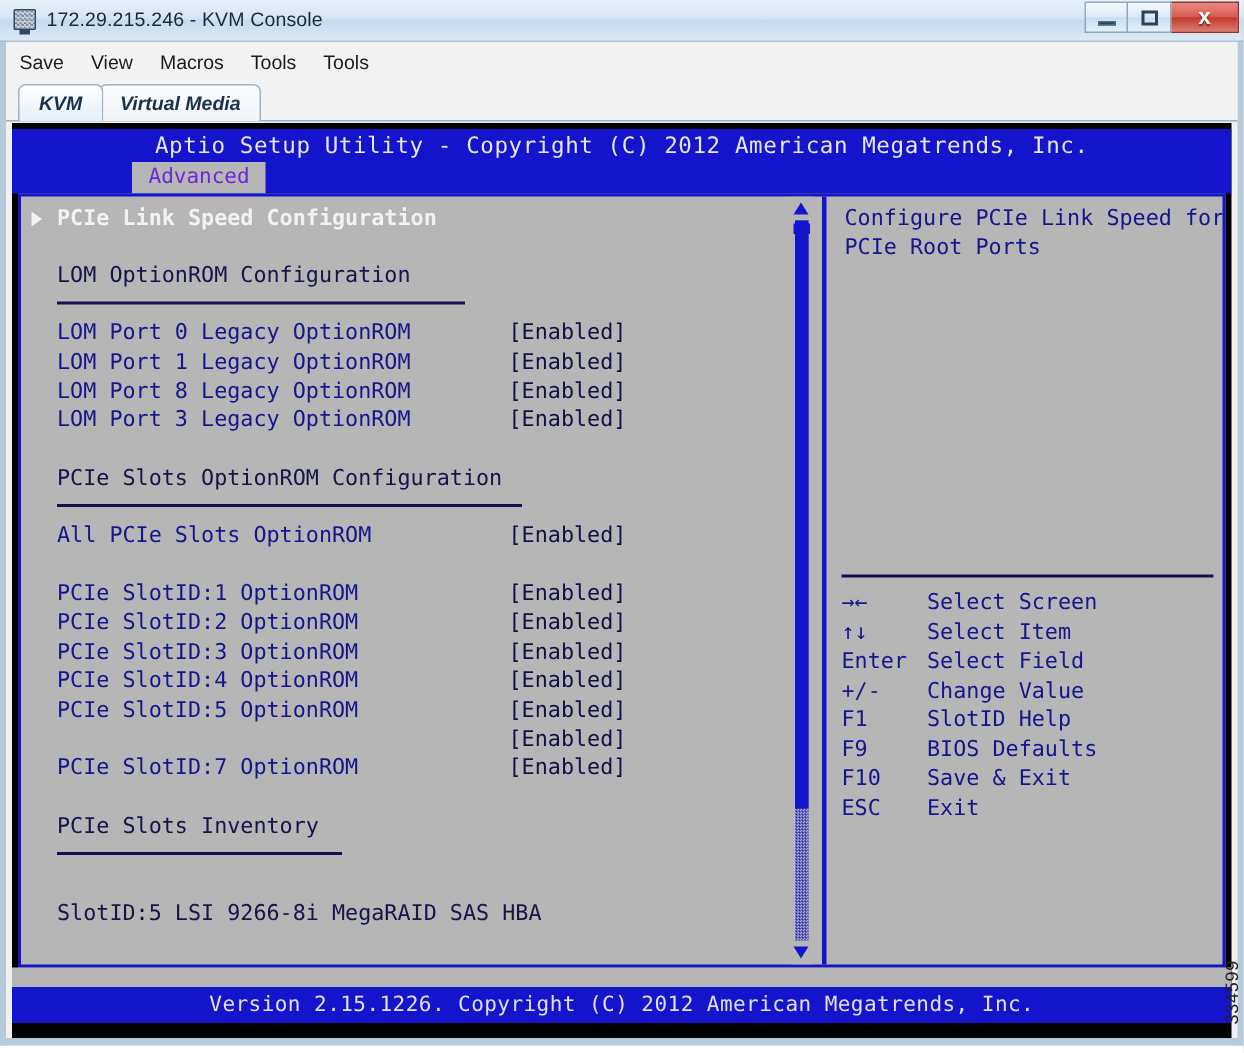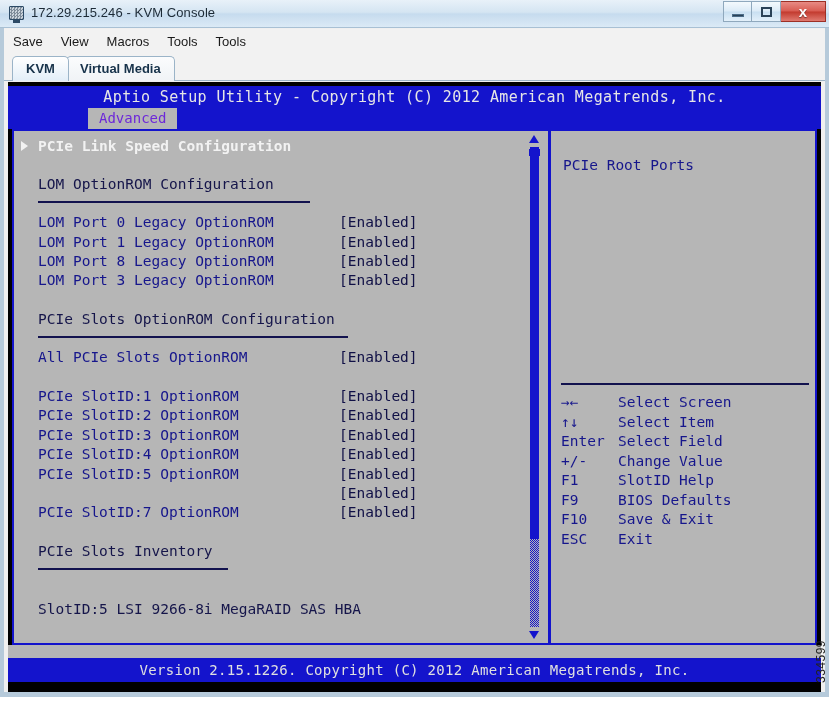--- a/index.html
+++ b/index.html
@@ -144,20 +144,21 @@
   }
 
   
   .tabstrip {
     position: absolute;
     left: 4px; top: 53px;
     width: 821px;
     height: 28px;
     background: #f2f2f2;
     box-sizing: border-box;
+    font-style: italic;
   }
   .tab {
     position: absolute;
     top: 3px;
     height: 25px;
     box-sizing: border-box;
     font-size: 13px;
     font-weight: bold;
     color: #17324a;
     padding: 4px 13px 0 13px;
@@ -557,20 +558,21 @@
             <div class="track"></div>
             <div class="thumb"></div>
             <div class="thumb-cap"></div>
             <div class="arrow-dn"></div>
           </div>
         </div>
 
         <div class="pane-divider"></div>
 
         <div class="pane-right">
+          <div class="help-line" style="top:6px;">Configure PCIe Link Speed for</div>
           <div class="help-line" style="top:25px;">PCIe Root Ports</div>
 
           <div class="keys-rule"></div>
 
           <div class="key-row" style="top:262px;">
             <span class="k">→←</span>
             <span class="d">Select Screen</span>
           </div>
           <div class="key-row" style="top:282px;">
             <span class="k">↑↓</span>

